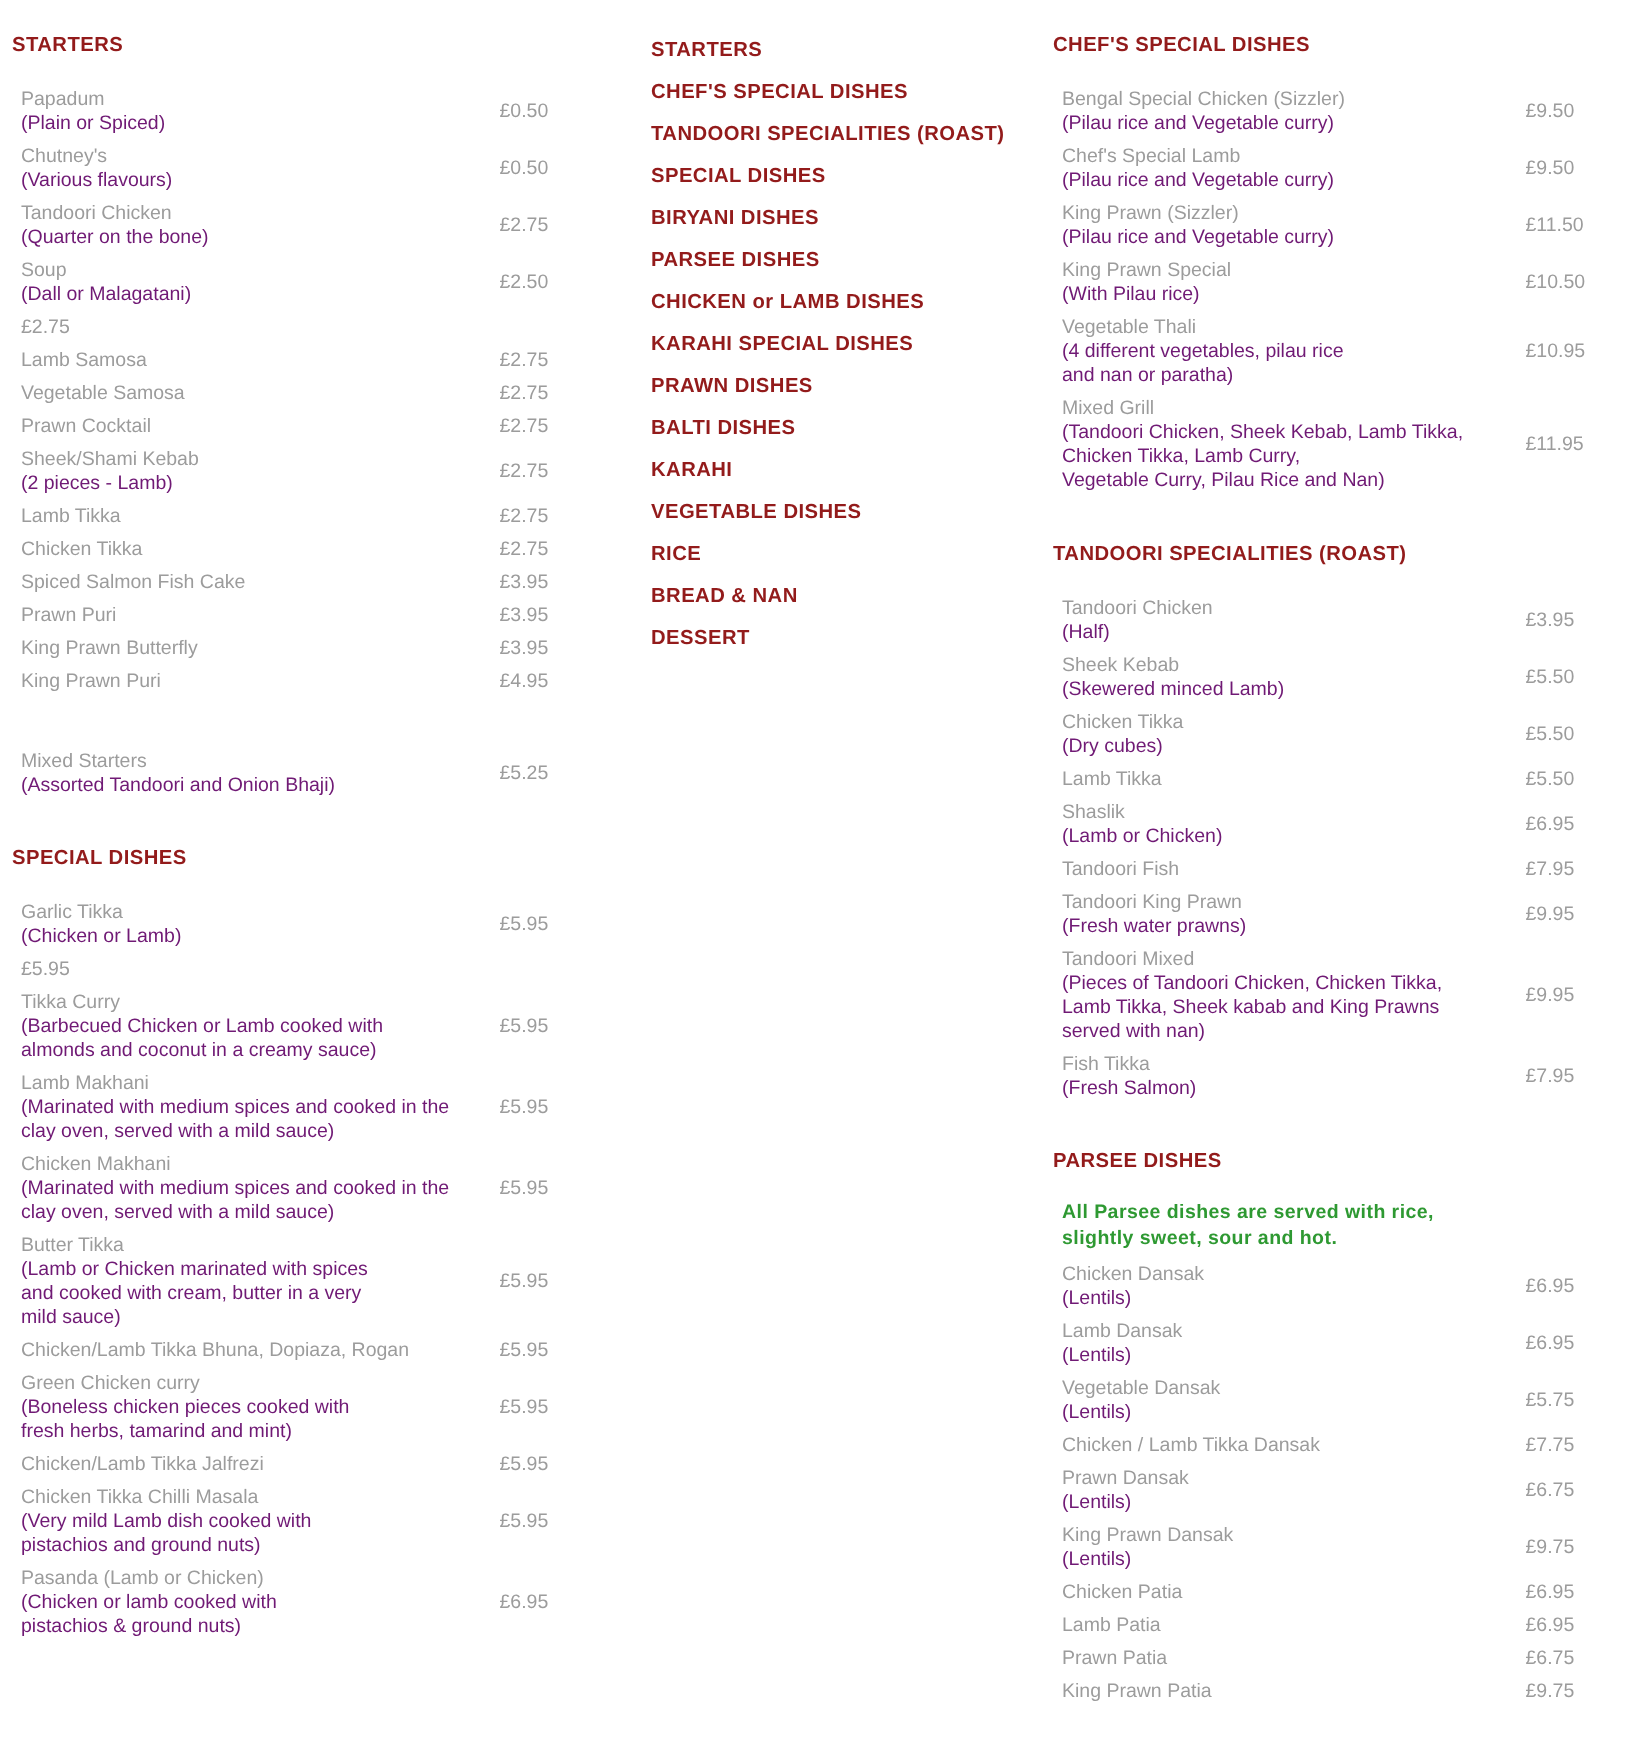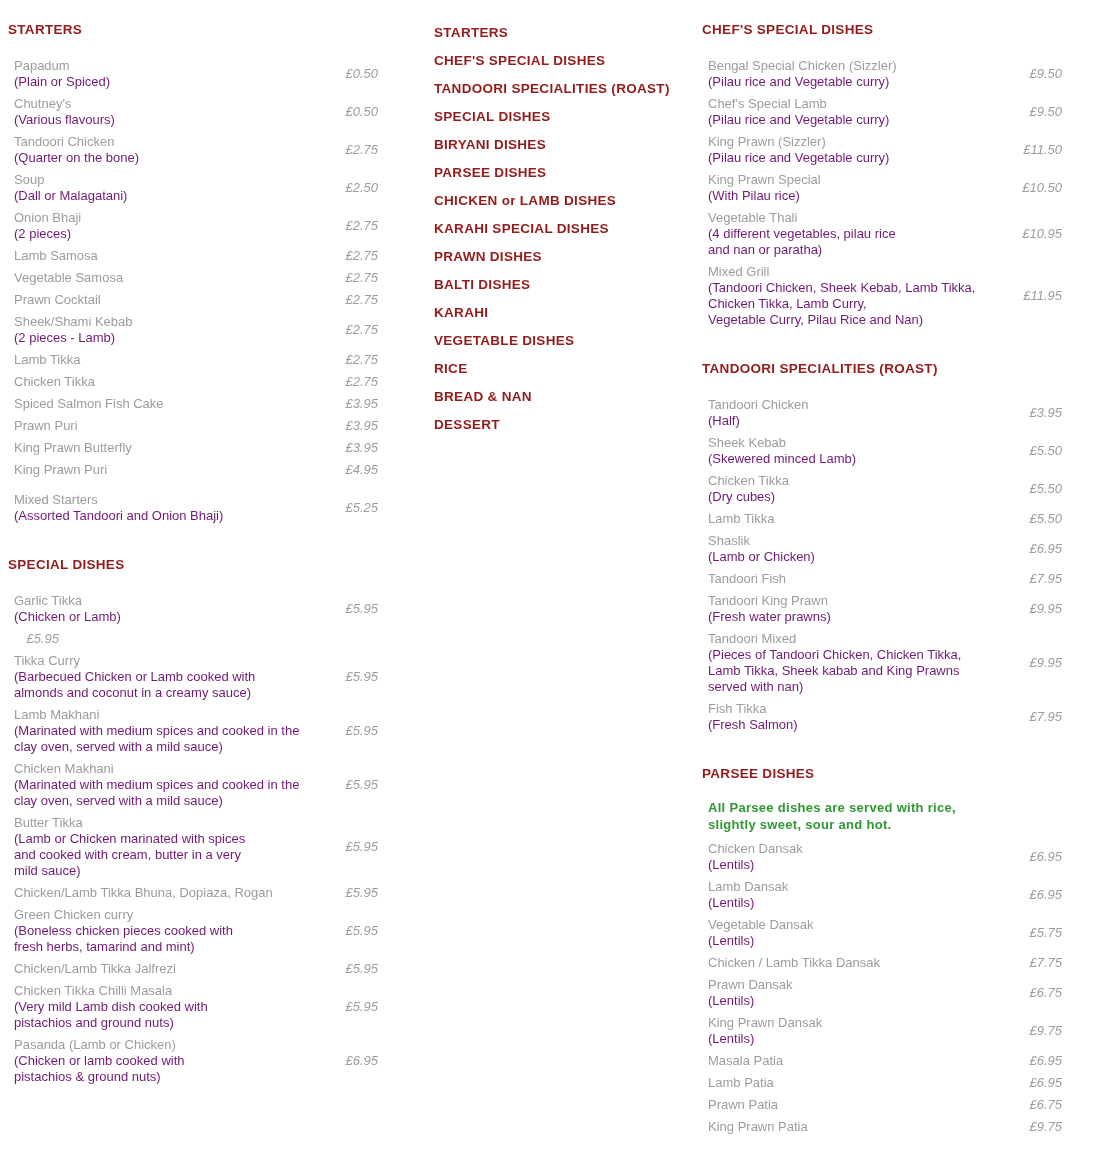--- a/index.html
+++ b/index.html
@@ -28,25 +28,25 @@
     margin: 0 0 17px 0;
     line-height: 16px;
   }
   .menu-section + .menu-section .section-heading { margin-top: 30px; }
 
   .item {
     display: flex;
     align-items: center;
     padding: 3px 0 3px 6px;
   }
-  .item.gap-before { margin-top: 8px; }
+  .item.gap-before { margin-top: 31px; }
   .item-text { flex: 1; min-width: 0; }
   .item-name { color: #9c9c9c; line-height: 16px; }
   .item-desc { color: #701a75; line-height: 16px; white-space: pre-line; }
-  .item-price { flex: none; width: 45px; text-align: right; color: #9c9c9c; line-height: 16px; font-style: italic; }
+  .item-price { flex: none; width: 45px; text-align: left; color: #9c9c9c; line-height: 16px; }
 
   .section-note {
     color: #2e9932;
     font-weight: bold;
     white-space: pre-line;
     line-height: 17px;
     margin: 0 0 5px 6px;
     letter-spacing: 0.3px;
   }
 
@@ -91,24 +91,20 @@
             <div class="item-price">£2.75</div>
           </div>
           <div class="item">
             <div class="item-text">
               <div class="item-name">Soup</div>
               <div class="item-desc">(Dall or Malagatani)</div>
             </div>
             <div class="item-price">£2.50</div>
           </div>
           <div class="item">
-            <div class="item-text">
-              <div class="item-name">Onion Bhaji</div>
-              <div class="item-desc">(2 pieces)</div>
-            </div>
             <div class="item-price">£2.75</div>
           </div>
           <div class="item">
             <div class="item-text">
               <div class="item-name">Lamb Samosa</div>
             </div>
             <div class="item-price">£2.75</div>
           </div>
           <div class="item">
             <div class="item-text">
@@ -428,21 +424,21 @@
           </div>
           <div class="item">
             <div class="item-text">
               <div class="item-name">King Prawn Dansak</div>
               <div class="item-desc">(Lentils)</div>
             </div>
             <div class="item-price">£9.75</div>
           </div>
           <div class="item">
             <div class="item-text">
-              <div class="item-name">Masala Patia</div>
+              <div class="item-name">Chicken Patia</div>
             </div>
             <div class="item-price">£6.95</div>
           </div>
           <div class="item">
             <div class="item-text">
               <div class="item-name">Lamb Patia</div>
             </div>
             <div class="item-price">£6.95</div>
           </div>
           <div class="item">

